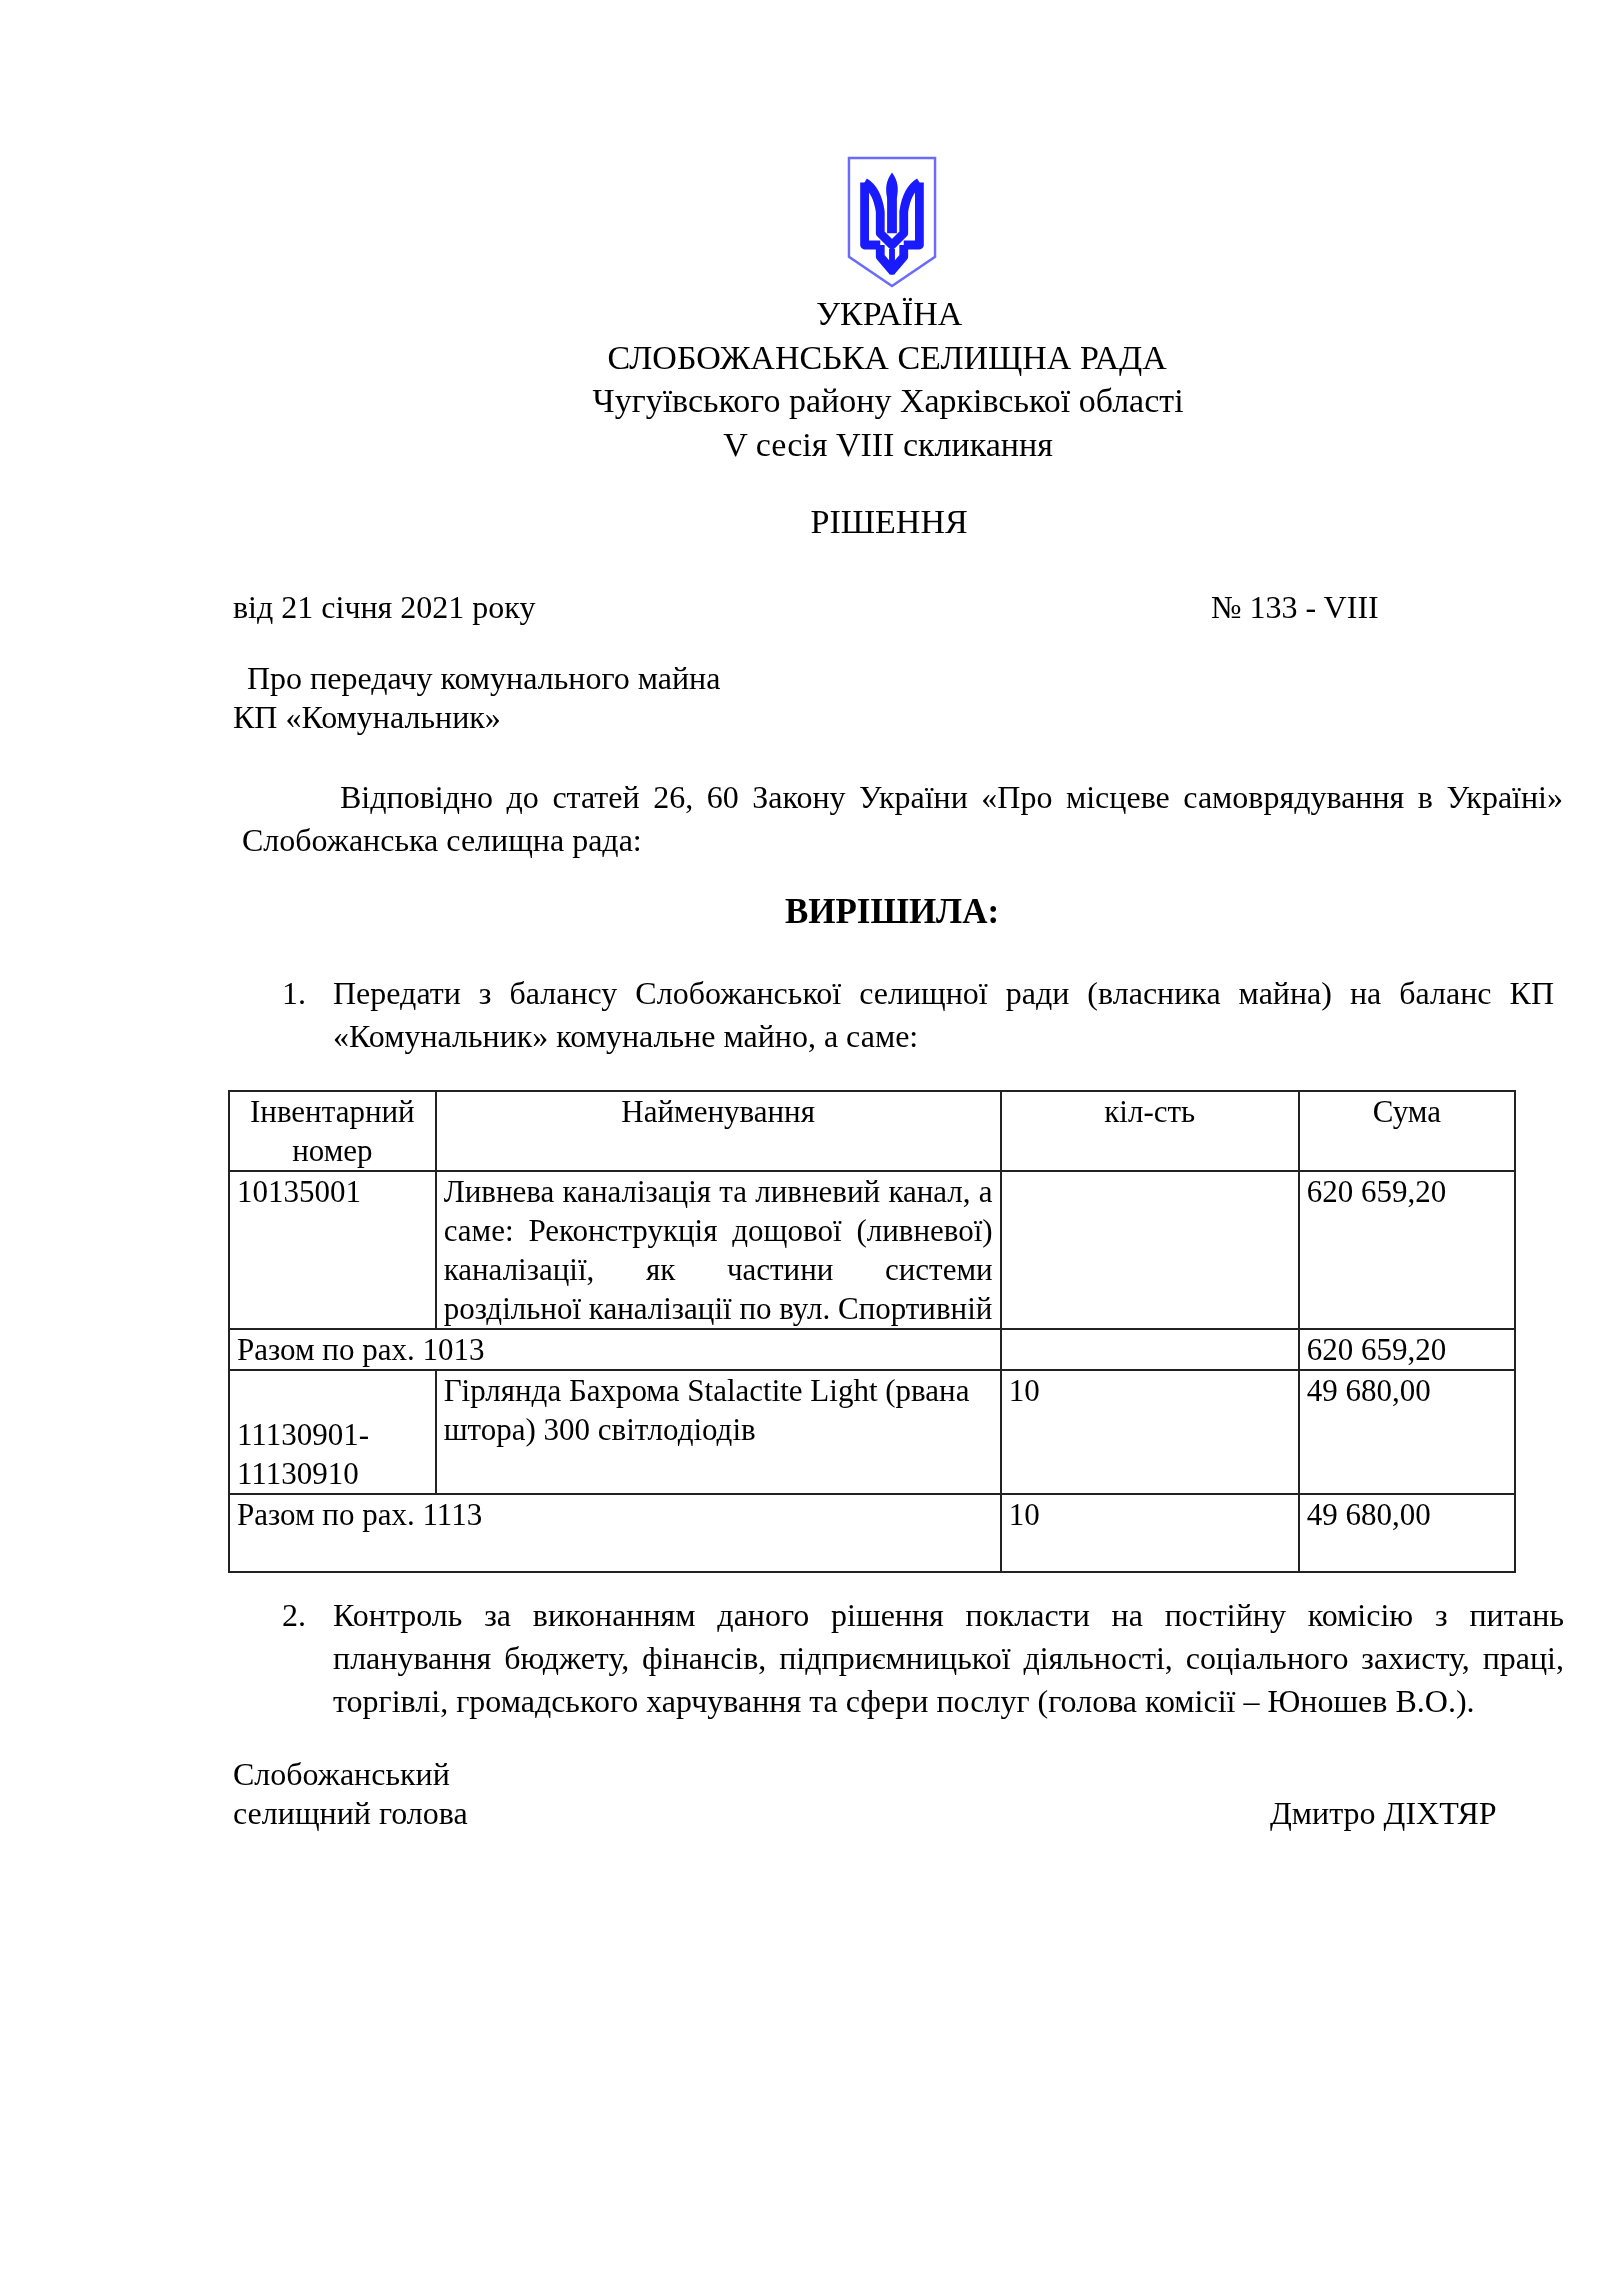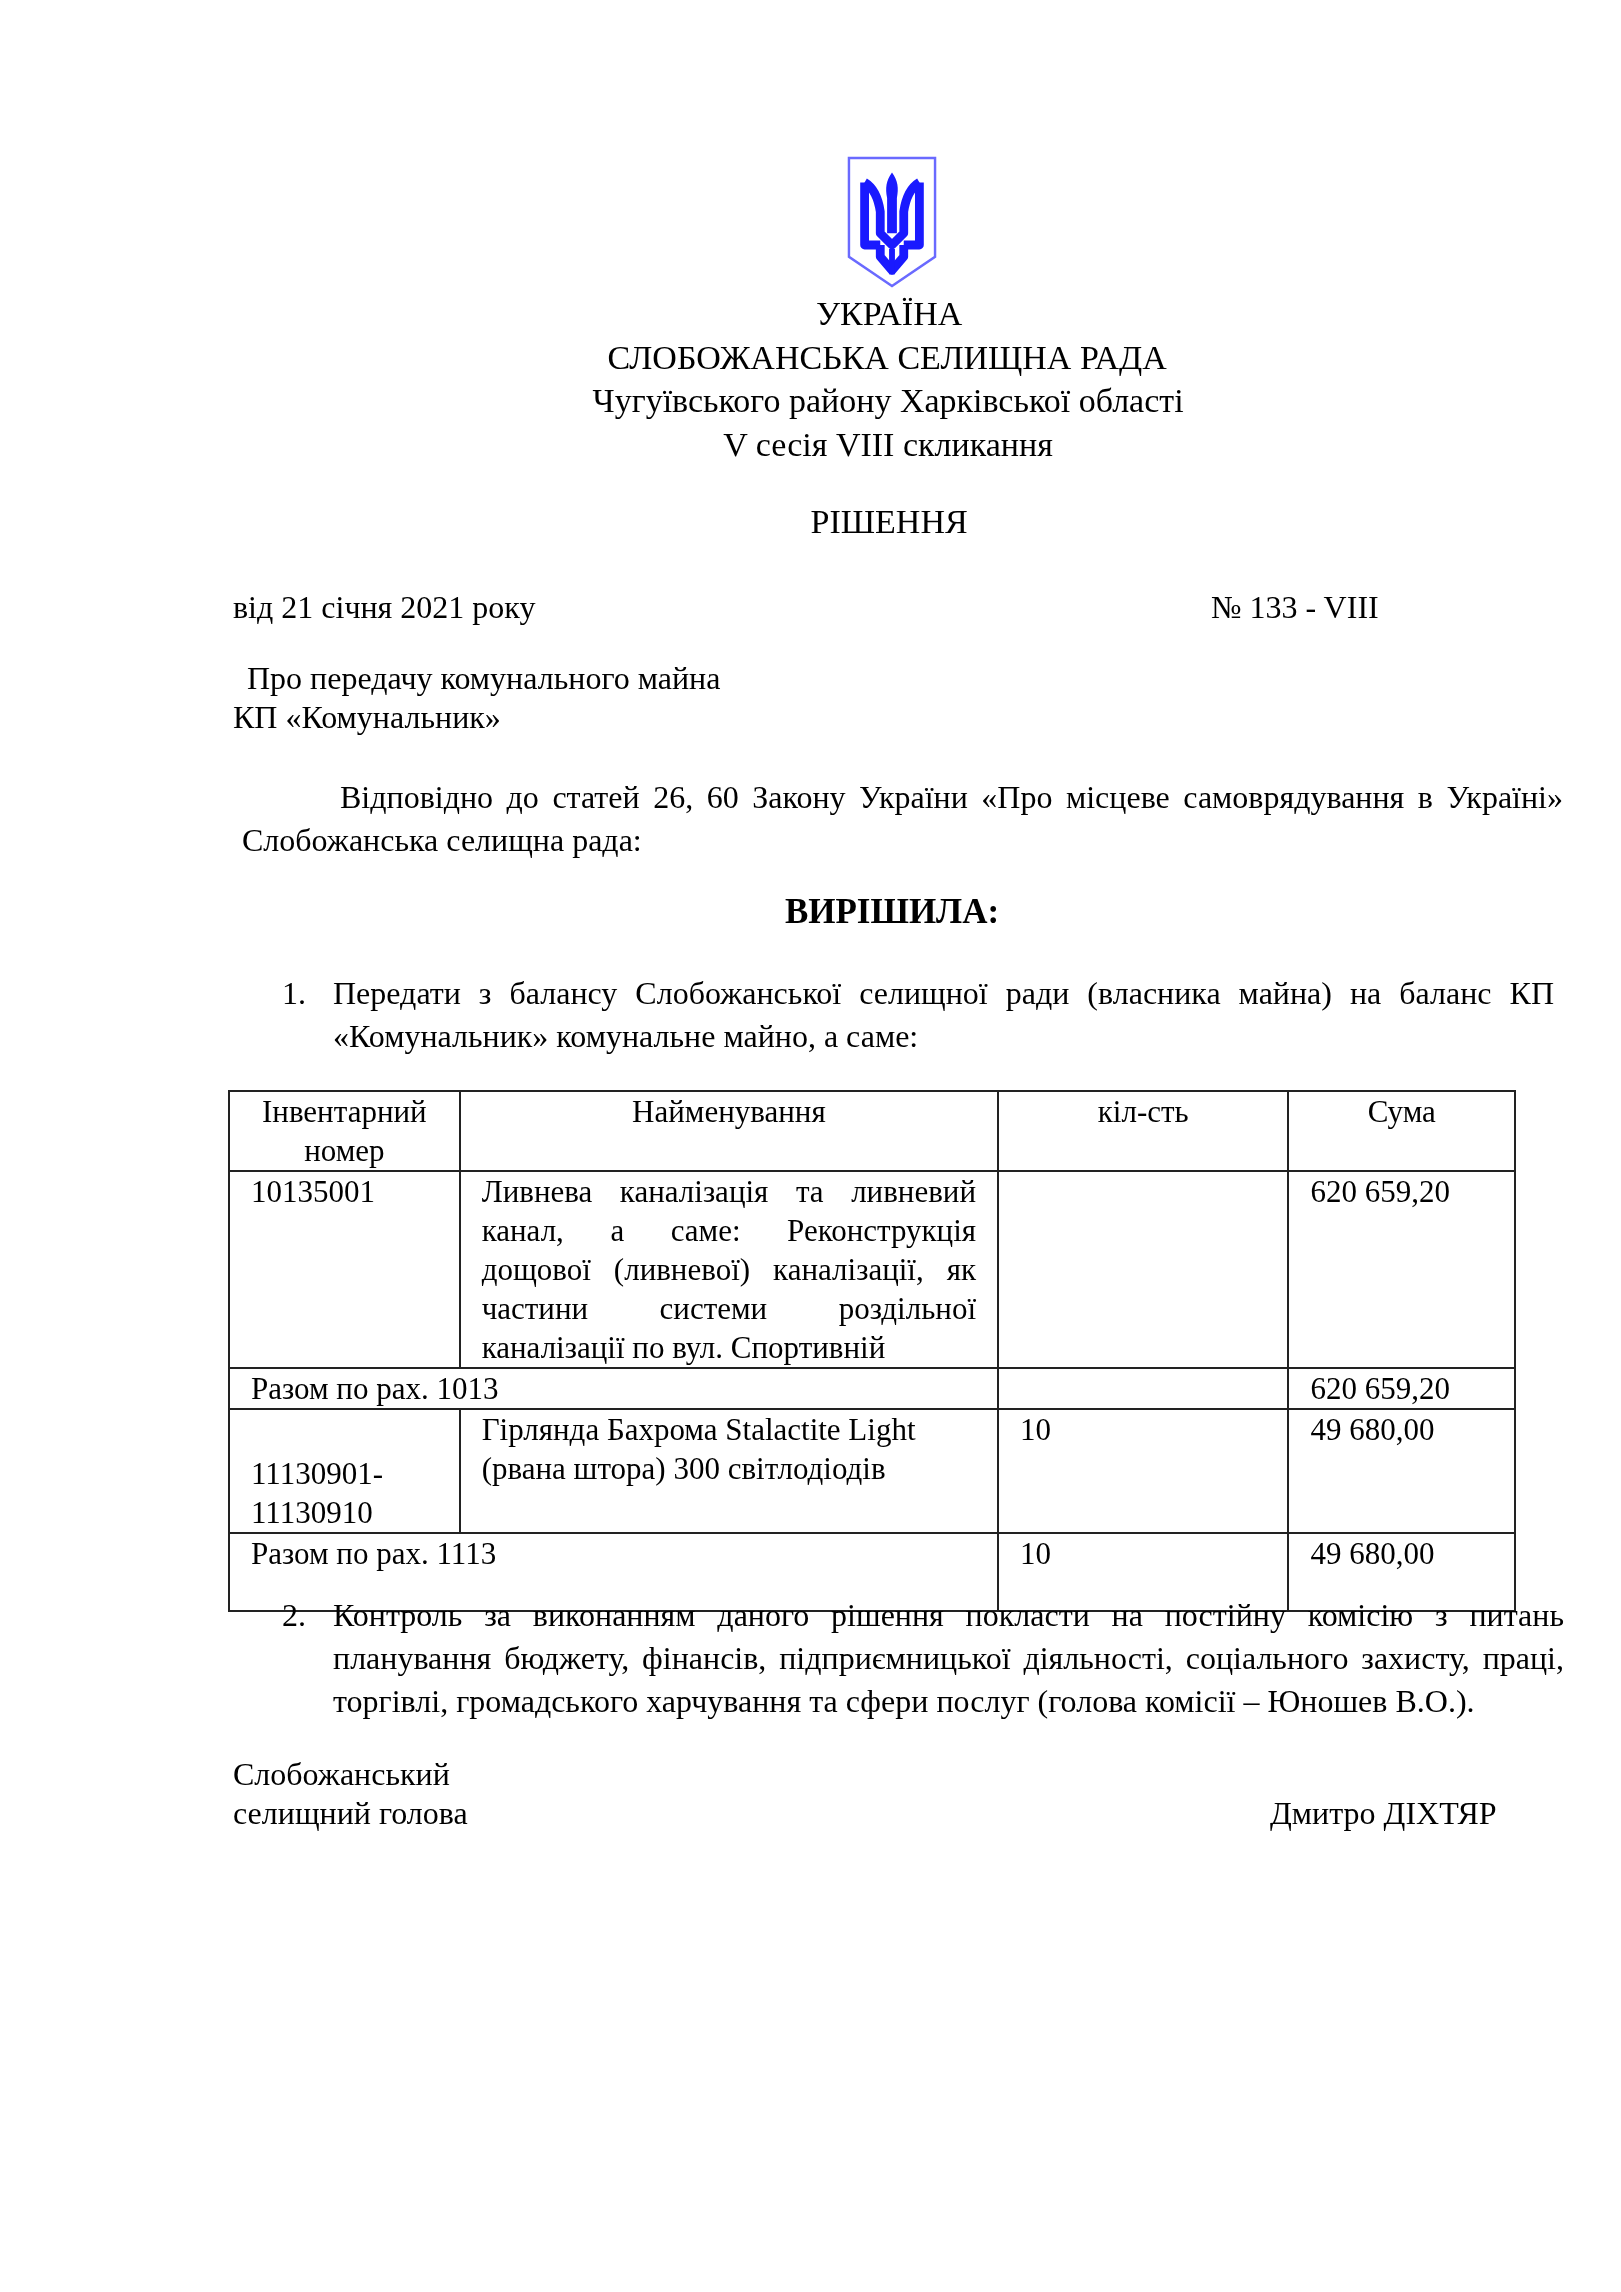--- a/index.html
+++ b/index.html
@@ -6,21 +6,21 @@
   body { width: 1621px; height: 2293px; position: relative; overflow: hidden;
          font-family: "Liberation Serif", "DejaVu Serif", serif; color: #000; }
   .page { position: absolute; left: 0; top: 0; width: 1621px; height: 2293px; }
   .coat { position: absolute; left: 845px; top: 155px; width: 94px; height: 135px; }
   .hdr { position: absolute; left: 0; width: 1784px; text-align: center; font-size: 34px; line-height: 43px; }
   .abs { position: absolute; font-size: 32px; line-height: 43px; white-space: nowrap; text-align: right; }
   .para { position: absolute; font-size: 32px; line-height: 43px; text-align: justify; text-align-last: left; }
   .bold { font-weight: bold; }
   table.inv { position: absolute; left: 228px; top: 1090px; width: 1288px; border-collapse: collapse;
               font-size: 31px; line-height: 39px; }
-  table.inv td, table.inv th { border: 2px solid #222; padding: 0 21px; vertical-align: top; font-weight: normal; }
+  table.inv td, table.inv th { border: 2px solid #222; padding: 0 7px; vertical-align: top; font-weight: normal; }
   table.inv th { text-align: center; }
   .c1 { width: 192px; } .c2 { width: 567px; } .c3 { width: 294px; } .c4 { width: 206px; }
   .center { text-align: left; margin-left: 32px; }
   .justify { text-align: justify; text-align-last: left; }
   .pad-bottom { height: 76px; }
   .total-row td { border-top: 2px solid #222; }
 </style>
 </head>
 <body>
 

